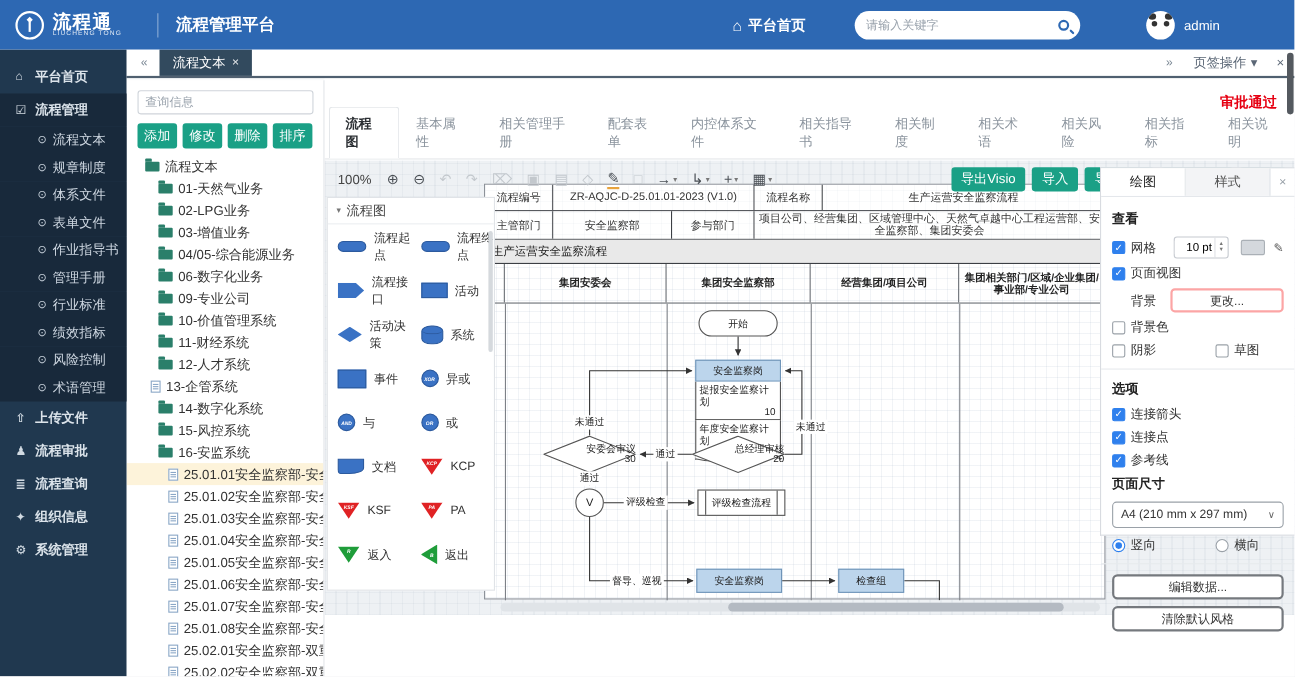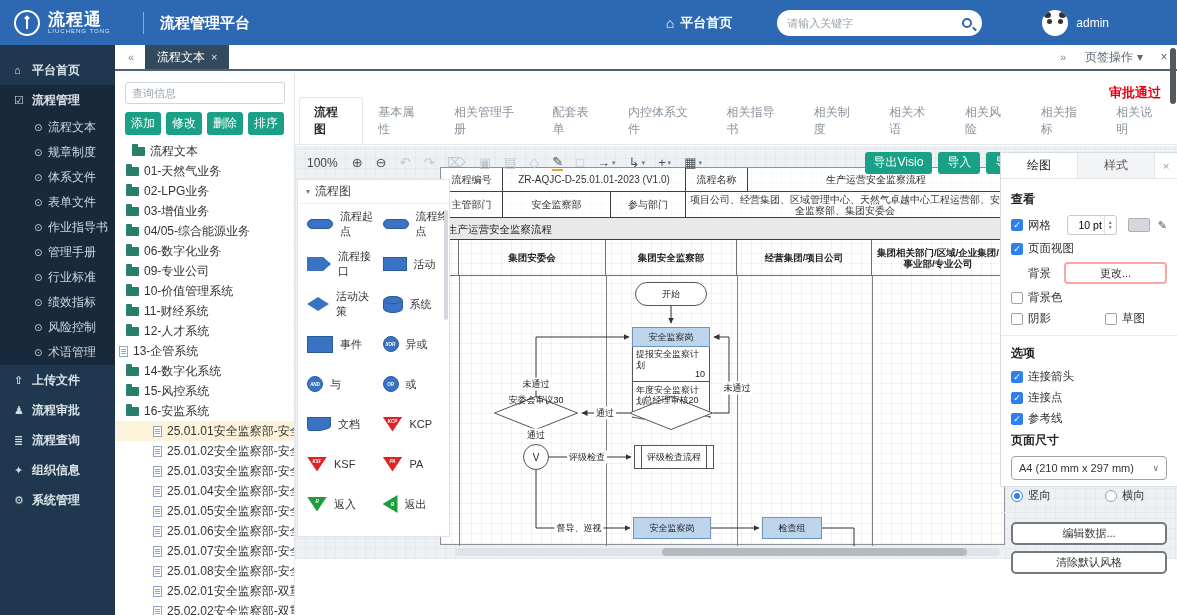--- a/index.html
+++ b/index.html
@@ -56,21 +56,21 @@
 
   
   .left-panel { position:absolute; left:115px; top:73px; width:180px; height:542px; background:#fff; border-right:1px solid #e3e6ea; overflow:hidden; z-index:20; }
   .q-input { margin:9px 10px 0 10px; width:160px; height:22px; border:1px solid #cfd4da; border-radius:3px; padding:0 6px; font-size:11px; color:#333; outline:none; }
   .q-input::placeholder { color:#9aa3ad; }
   .q-btns { display:flex; gap:5px; margin:8px 10px 6px 10px; }
   .q-btn { flex:1; height:23px; background:#1aa086; color:#fff; border:0; border-radius:3px; font-size:12px; cursor:pointer; font-family:inherit; }
   .tree { margin-top:2px; }
   .t-row { display:flex; align-items:center; height:20px; cursor:pointer; white-space:nowrap; overflow:hidden; }
   .t-row[data-lvl="0"] { padding-left:6px; }
-  .t-row[data-lvl="1"] { }
+  .t-row[data-lvl="1"] { padding-left:18px; }
   .t-row[data-lvl="2"] { padding-left:34px; }
   .t-row[data-sel="true"] { background:#fdf3da; }
   .t-caret { width:11px; font-size:9px; color:#555; flex:0 0 auto; }
   .t-caret[data-caret="none"] { visibility:hidden; width:4px; }
   .ticon { flex:0 0 auto; margin-right:5px; position:relative; }
   .ticon[data-ticon="folder"] { width:13px; height:9px; background:#2a7f6a; border-radius:1px; margin-top:1px; }
   .ticon[data-ticon="folder"]::before { content:""; position:absolute; top:-3px; left:0; width:6px; height:3px; background:#2a7f6a; border-radius:1px 1px 0 0; }
   .ticon[data-ticon="doc"] { width:9px; height:11px; background:#fff; border:1px solid #8aa7c7; }
   .ticon[data-ticon="doc"]::before { content:""; position:absolute; left:1px; top:2px; width:5px; height:1px; background:#8aa7c7; box-shadow:0 2px 0 #8aa7c7, 0 4px 0 #8aa7c7; }
   .t-label { font-size:12px; color:#333; }
@@ -140,21 +140,21 @@
   .fnode { position:absolute; font-size:9px; color:#222; }
   .start { left:194px; top:6px; width:72px; height:24px; border:1px solid #555; border-radius:12px; background:#fff; display:flex; align-items:center; justify-content:center; }
   .group { left:191px; top:51px; width:78px; }
   .ghead { height:20px; background:#bcd5ec; border:1px solid #6f94b8; display:flex; align-items:center; justify-content:center; }
   .gtask { position:relative; height:35px; background:#fff; border:1px solid #555; border-top:none; padding:2px 2px 14px 3px; line-height:11px; }
   .gnum { position:absolute; right:4px; bottom:1px; }
   .gdoc { position:relative; height:36px; background:#fff; border-left:1px solid #555; border-right:1px solid #555; padding:3px 2px 0 3px; line-height:11px; }
   .gdoc svg { position:absolute; left:-1px; bottom:-4px; }
   .dmd { width:84px; height:34px; }
   .dmd svg { position:absolute; inset:0; }
-  .dtext { position:absolute; inset:0; display:flex; flex-direction:row; align-items:flex-start; justify-content:center; line-height:9.5px; }
+  .dtext { position:absolute; inset:0; display:flex; flex-direction:column; align-items:flex-end; justify-content:center; line-height:9.5px; }
   .d1 { left:188px; top:120px; } .d2 { left:53px; top:120px; }
   .gate { left:82px; top:168px; width:26px; height:26px; border:1px solid #555; border-radius:50%; background:#fff; display:flex; align-items:center; justify-content:center; font-size:10px; }
   .subproc { left:193px; top:169px; width:80px; height:24px; border:1px solid #555; background:#fff; display:flex; align-items:center; justify-content:center; }
   .subproc::before, .subproc::after { content:""; position:absolute; top:0; bottom:0; width:0; border-left:1px solid #555; }
   .subproc::before { left:6px; } .subproc::after { right:6px; }
   .bluebox { height:22px; background:#bcd5ec; border:1px solid #6f94b8; display:flex; align-items:center; justify-content:center; }
   .st2 { left:192px; top:241px; width:78px; }
   .team { left:321px; top:241px; width:60px; }
   .elbl { position:absolute; transform:translate(-50%,-50%); background:#fff; padding:0 2px; font-size:9px; color:#222; white-space:nowrap; }
 

